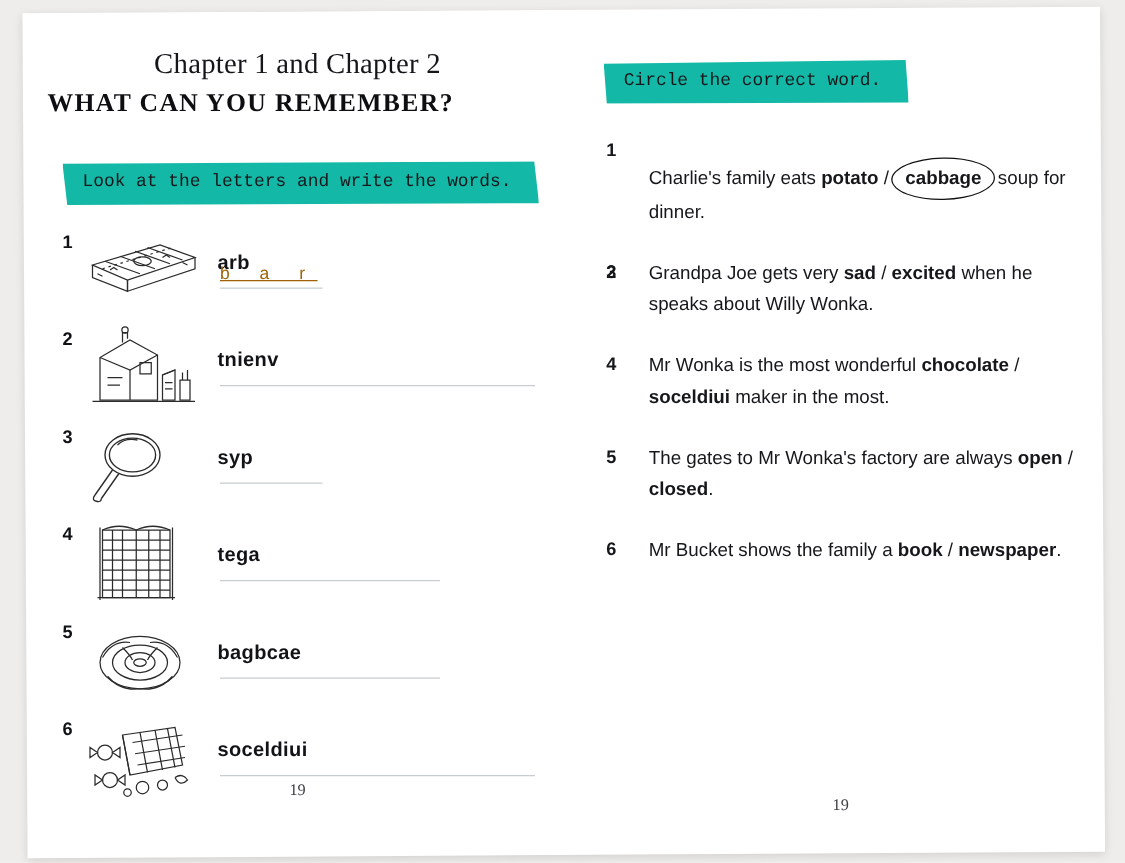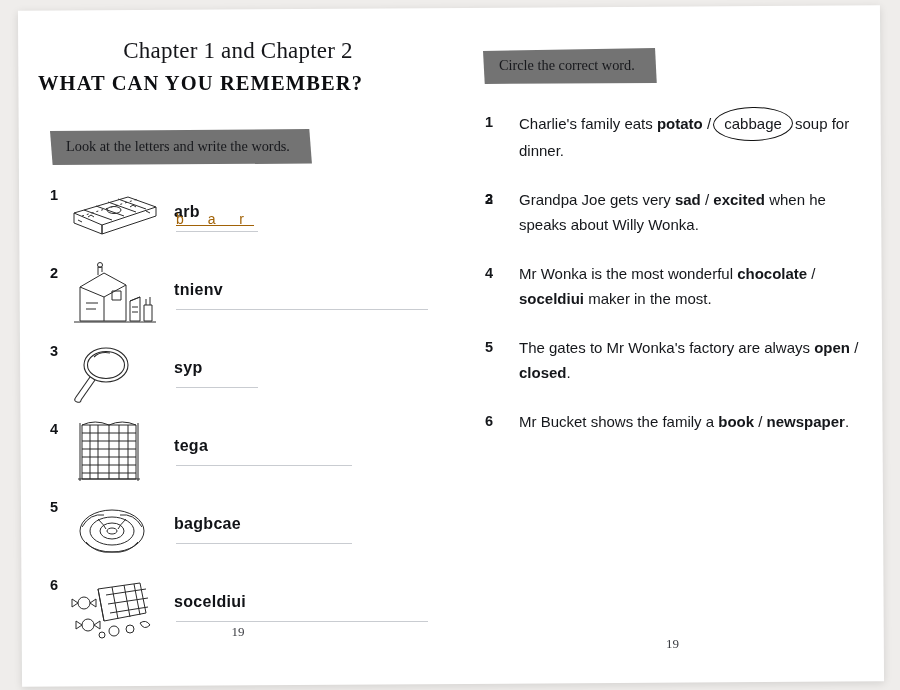--- a/index.html
+++ b/index.html
@@ -59,25 +59,25 @@
     font-size: 20.5px;
     letter-spacing: 1.1px;
     color: #0d0e11;
     margin-top: 8px;
   }
 
   
   .banner {
     position: relative;
     display: inline-block;
-    background: #737373;
+    background: #14b8a6;
     color: #17181c;
     font-size: 14.3px;
     padding: 9px 22px 10px 16px;
-    font-family: Liberation Serif, serif;
+    font-family: Liberation Mono, monospace;
   }
   .banner.left-banner {
     margin-top: 34px;
     margin-left: 12px;
     clip-path: polygon(0 2px, 99% 0, 100% 96%, 1% 100%);
   }
   .banner.right-banner {
     margin-top: 22px;
     margin-left: 8px;
     clip-path: polygon(0 3px, 99% 0, 100% 97%, 1% 100%);
@@ -148,21 +148,22 @@
     position: absolute;
     left: 0; top: 0;
     font-weight: bold;
     font-size: 14.5px;
   }
   .q-item b { font-weight: bold; }
   .circled {
     position: relative;
     display: inline-block;
     padding: 1px 9px 2px 9px;
-    font-weight: normal;
+    font-weight: bold;
+    margin-top: 20px;
   }
   .circled::before {
     content: "";
     position: absolute;
     left: -2px; top: -3px;
     right: -2px; bottom: -3px;
     border: 1.6px solid #111;
     border-radius: 50%/50%;
     transform: rotate(-1.2deg);
   }

